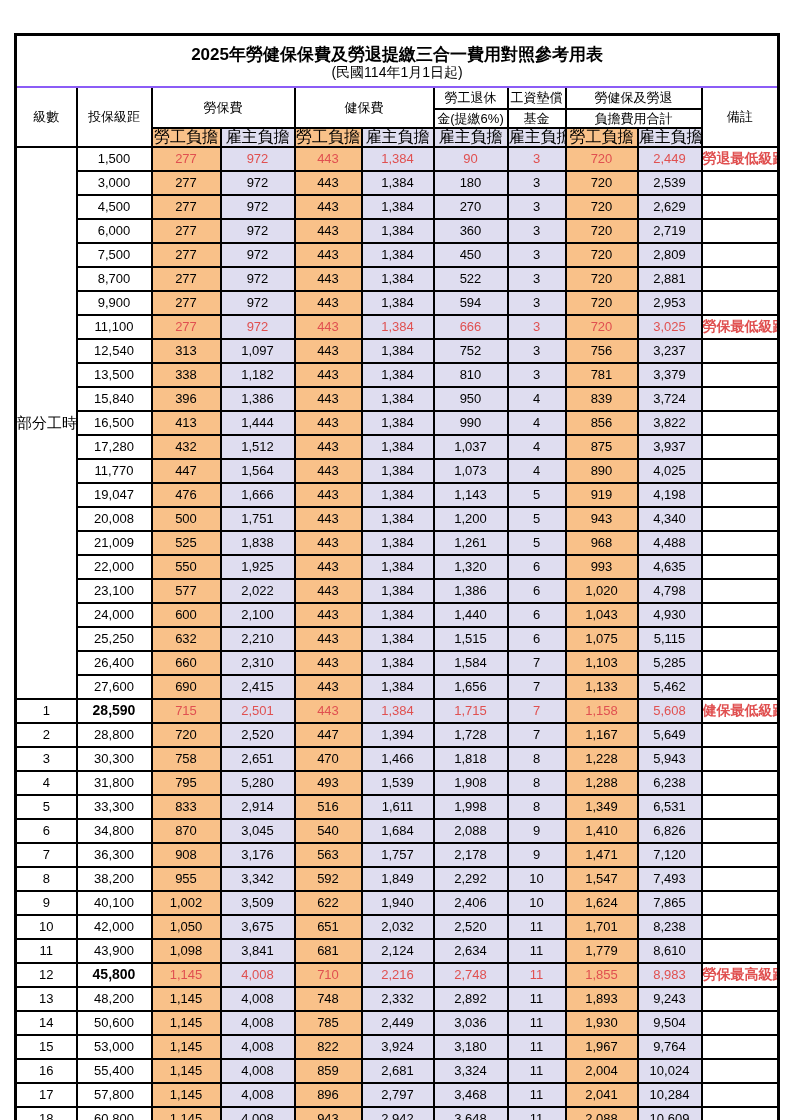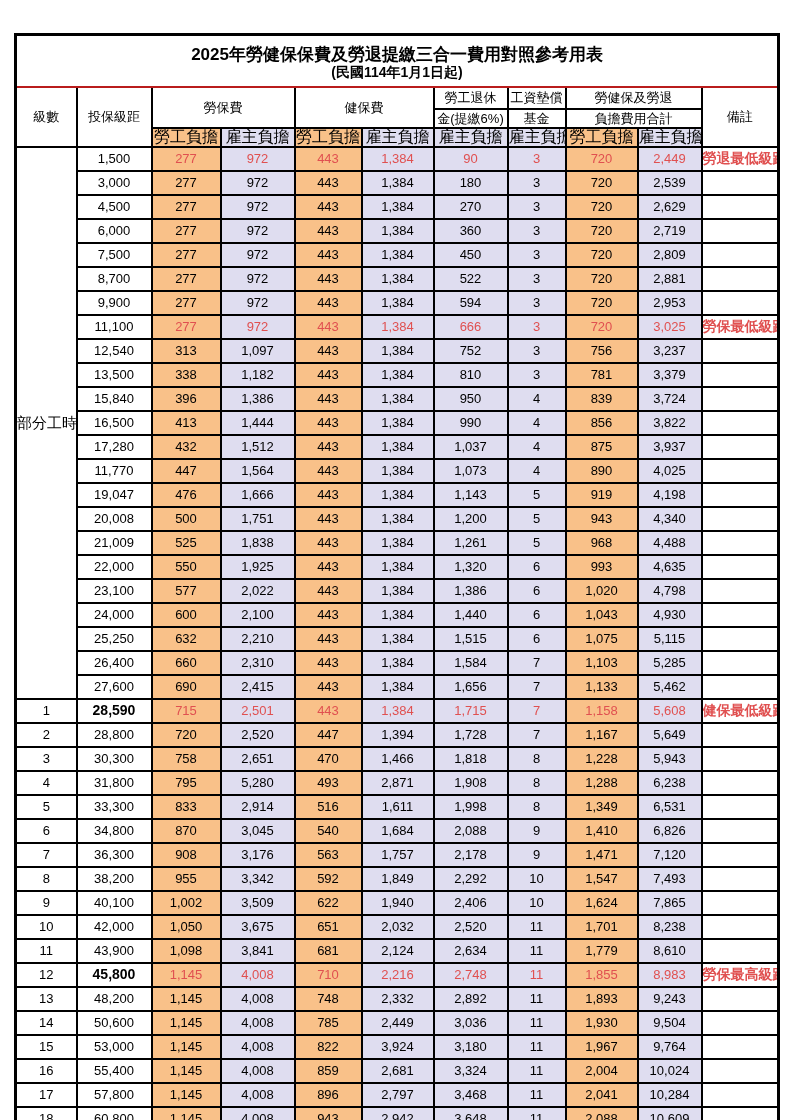--- a/index.html
+++ b/index.html
@@ -8,23 +8,23 @@
   table{border-collapse:collapse;table-layout:fixed;width:763px;border:3px solid #000;}
   td{border:2px solid #000;padding:0;text-align:center;vertical-align:middle;
      white-space:nowrap;overflow:hidden;font-size:13px;height:22px;line-height:1.05;}
   
   col.w-level{width:61px}col.w-bracket{width:75px}
   col.w-li-e{width:69px}col.w-li-r{width:74px}
   col.w-hi-e{width:67px}col.w-hi-r{width:72px}
   col.w-pen{width:74px}col.w-fund{width:58px}
   col.w-tot-e{width:72px}col.w-tot-r{width:64px}
   col.w-remark{width:77px}
-  .title-cell{height:50px;border:2px solid #b91c1c;}
+  .title-cell{height:50px;border:2px solid #8b5cf6;}
   .title-line1{font-weight:bold;font-size:17px;padding-top:3px;}
-  .title-line2{font-weight:bold;font-size:14px;padding-top:1px;}
+  .title-line2{font-weight:normal;font-size:14px;padding-top:1px;}
   .hd{font-size:13px;font-weight:normal;}
   tr.hrowA td{height:20px}
   tr.hrowB td{height:17px}
   tr.hrowC td{height:16px;font-size:16px}
   .bg-emp{background:#F9C189;}
   .bg-er{background:#DFDDF0;}
   .red{color:#E05050;}
   .remark-cell{font-size:14px;font-weight:bold;color:#E05050;}
   .bold-bracket{font-weight:bold;font-size:14px;}
   .part-time{font-size:15px;}
@@ -396,21 +396,21 @@
           <td class="bg-emp">1,228</td>
           <td class="bg-er">5,943</td>
           <td class="remark-cell"></td>
         </tr>
         <tr>
           <td>4</td>
           <td>31,800</td>
           <td class="bg-emp">795</td>
           <td class="bg-er">5,280</td>
           <td class="bg-emp">493</td>
-          <td class="bg-er">2,871</td>
+          <td class="bg-er">1,539</td>
           <td class="bg-er">1,908</td>
           <td class="bg-er">8</td>
           <td class="bg-emp">1,288</td>
           <td class="bg-er">6,238</td>
           <td class="remark-cell"></td>
         </tr>
         <tr>
           <td>5</td>
           <td>33,300</td>
           <td class="bg-emp">833</td>

